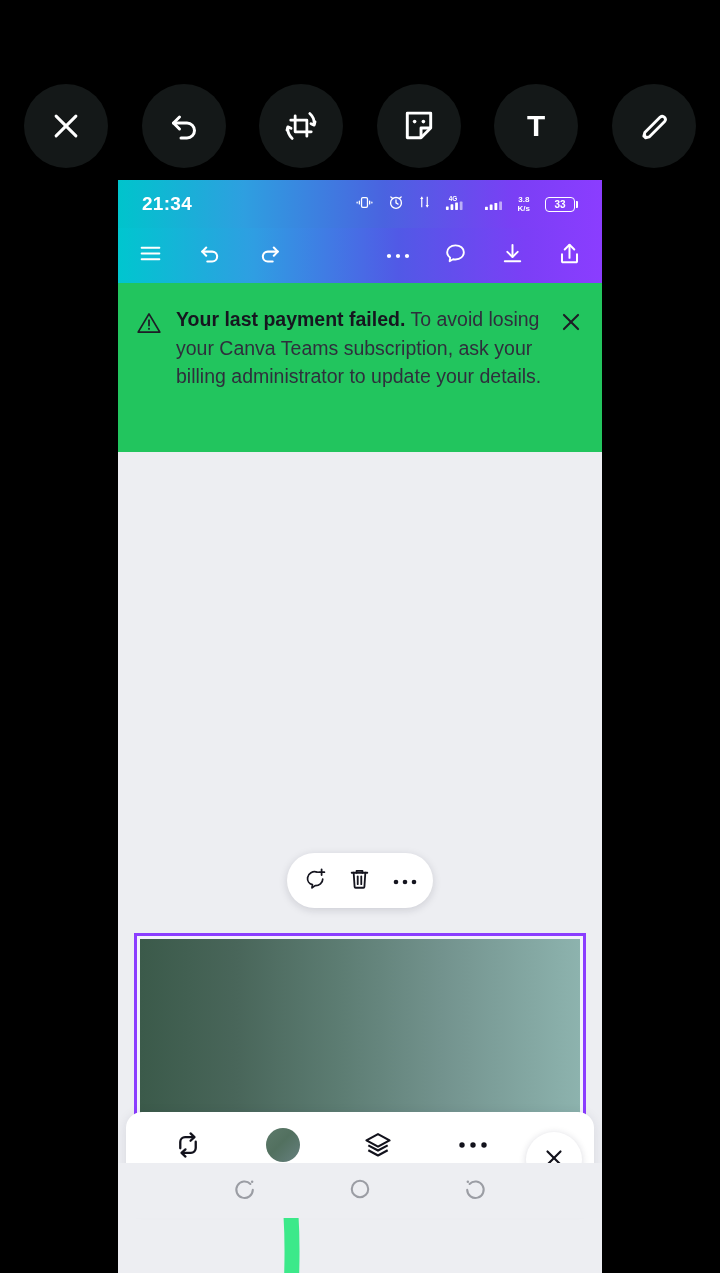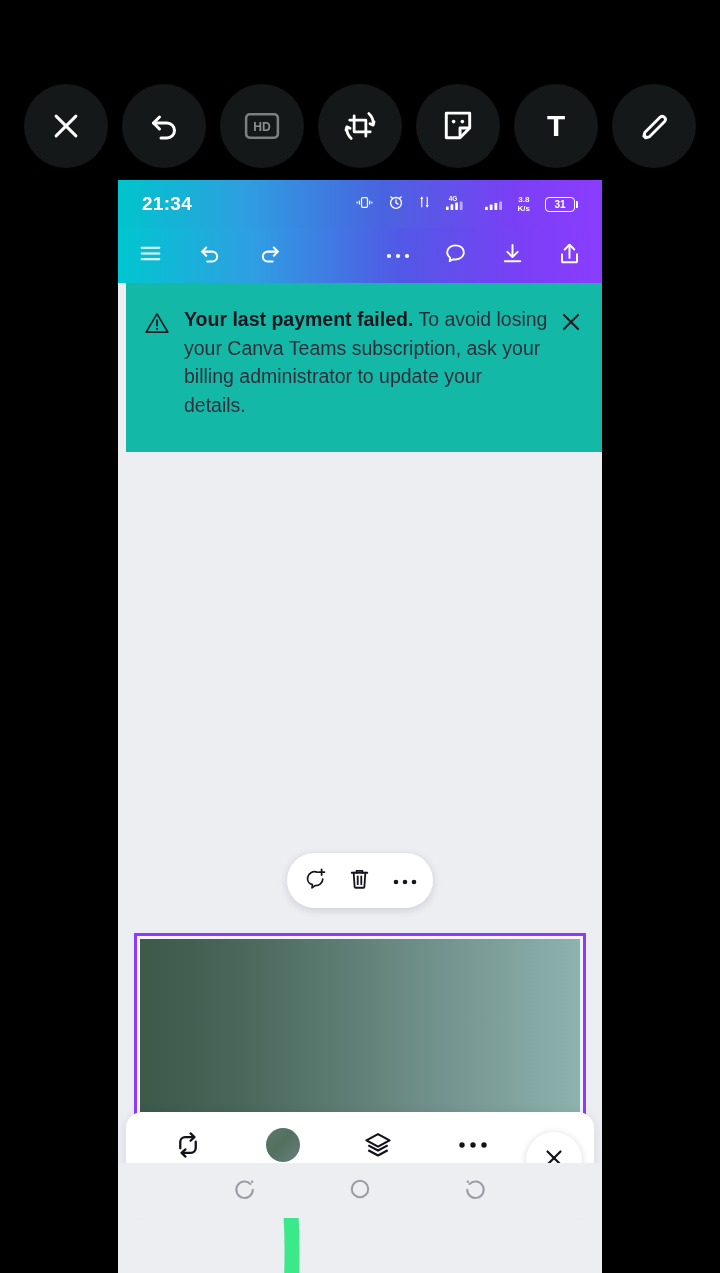--- a/index.html
+++ b/index.html
@@ -113,26 +113,25 @@
     align-items: center;
     padding: 0 20px;
     box-sizing: border-box;
   }
   .appbar-left { display: flex; align-items: center; gap: 34px; }
   .appbar-right { display: flex; align-items: center; gap: 32px; margin-left: auto; }
   .ab-btn { cursor: pointer; display: flex; align-items: center; justify-content: center; }
 
   
   .banner {
-    background: #14b8a6;
+    background: #22c55e;
     display: flex;
     padding: 22px 18px 24px 18px;
     box-sizing: border-box;
     min-height: 169px;
-    margin-left: 8px;
   }
   .banner-warn { flex: 0 0 auto; padding-top: 5px; }
   .banner-text {
     flex: 1;
     margin-left: 14px;
     margin-right: 10px;
     color: #2f2f3c;
     font-size: 19.5px;
     line-height: 28.5px;
   }
@@ -285,28 +284,20 @@
 
   <div class="etool">
     <span>
       <svg width="36" height="36" viewBox="0 0 24 24" fill="none" stroke="#ffffff" stroke-width="2" stroke-linecap="round" stroke-linejoin="round">
         <path d="M9 6 L5 10 L9 14"></path>
         <path d="M5 10 H14 a5 5 0 0 1 0 10 H10"></path>
       </svg>
     </span>
   </div>
 
-  <div class="etool">
-    <span>
-      <svg width="36" height="30" viewBox="0 0 34 26" fill="none">
-        <rect x="2" y="2" width="30" height="22" rx="3.5" stroke="#7b7f80" stroke-width="2.4"></rect>
-        <text x="17" y="18" font-family="Liberation Sans, sans-serif" font-size="11.5" font-weight="bold" fill="#8b8f90" text-anchor="middle">HD</text>
-      </svg>
-    </span>
-  </div>
 
   <div class="etool">
     <span>
       <svg width="38" height="38" viewBox="0 0 26 26" fill="none" stroke="#ffffff" stroke-width="1.9" stroke-linecap="round" stroke-linejoin="round">
         <path d="M9 6 V17 H20"></path>
         <path d="M6 9 H17 V20"></path>
         <path d="M19 4.5 A9 9 0 0 1 22 11.5"></path>
         <path d="M22.6 10.2 L22 12.4 L19.8 11.4"></path>
         <path d="M7 21.5 A9 9 0 0 1 4 14.5"></path>
         <path d="M3.4 15.8 L4 13.6 L6.2 14.6"></path>
@@ -394,21 +385,21 @@
           <rect x="16" y="8" width="3" height="9" rx="0.6" opacity="0.55"></rect>
         </svg>
       </span>
 
       <span class="sb-speed">
         <span>3.8</span><br>
         <span>K/s</span>
       </span>
 
       <span class="sb-batt">
-        <span class="sb-batt-body">31</span>
+        <span class="sb-batt-body">33</span>
         <span class="sb-batt-tip"></span>
       </span>
     </div>
   </div>
 
   <div class="appbar">
     <div class="appbar-left">
       <span class="ab-btn">
         <span>
           <svg width="25" height="25" viewBox="0 0 24 24" stroke="#ffffff" stroke-width="1.9" stroke-linecap="round">

